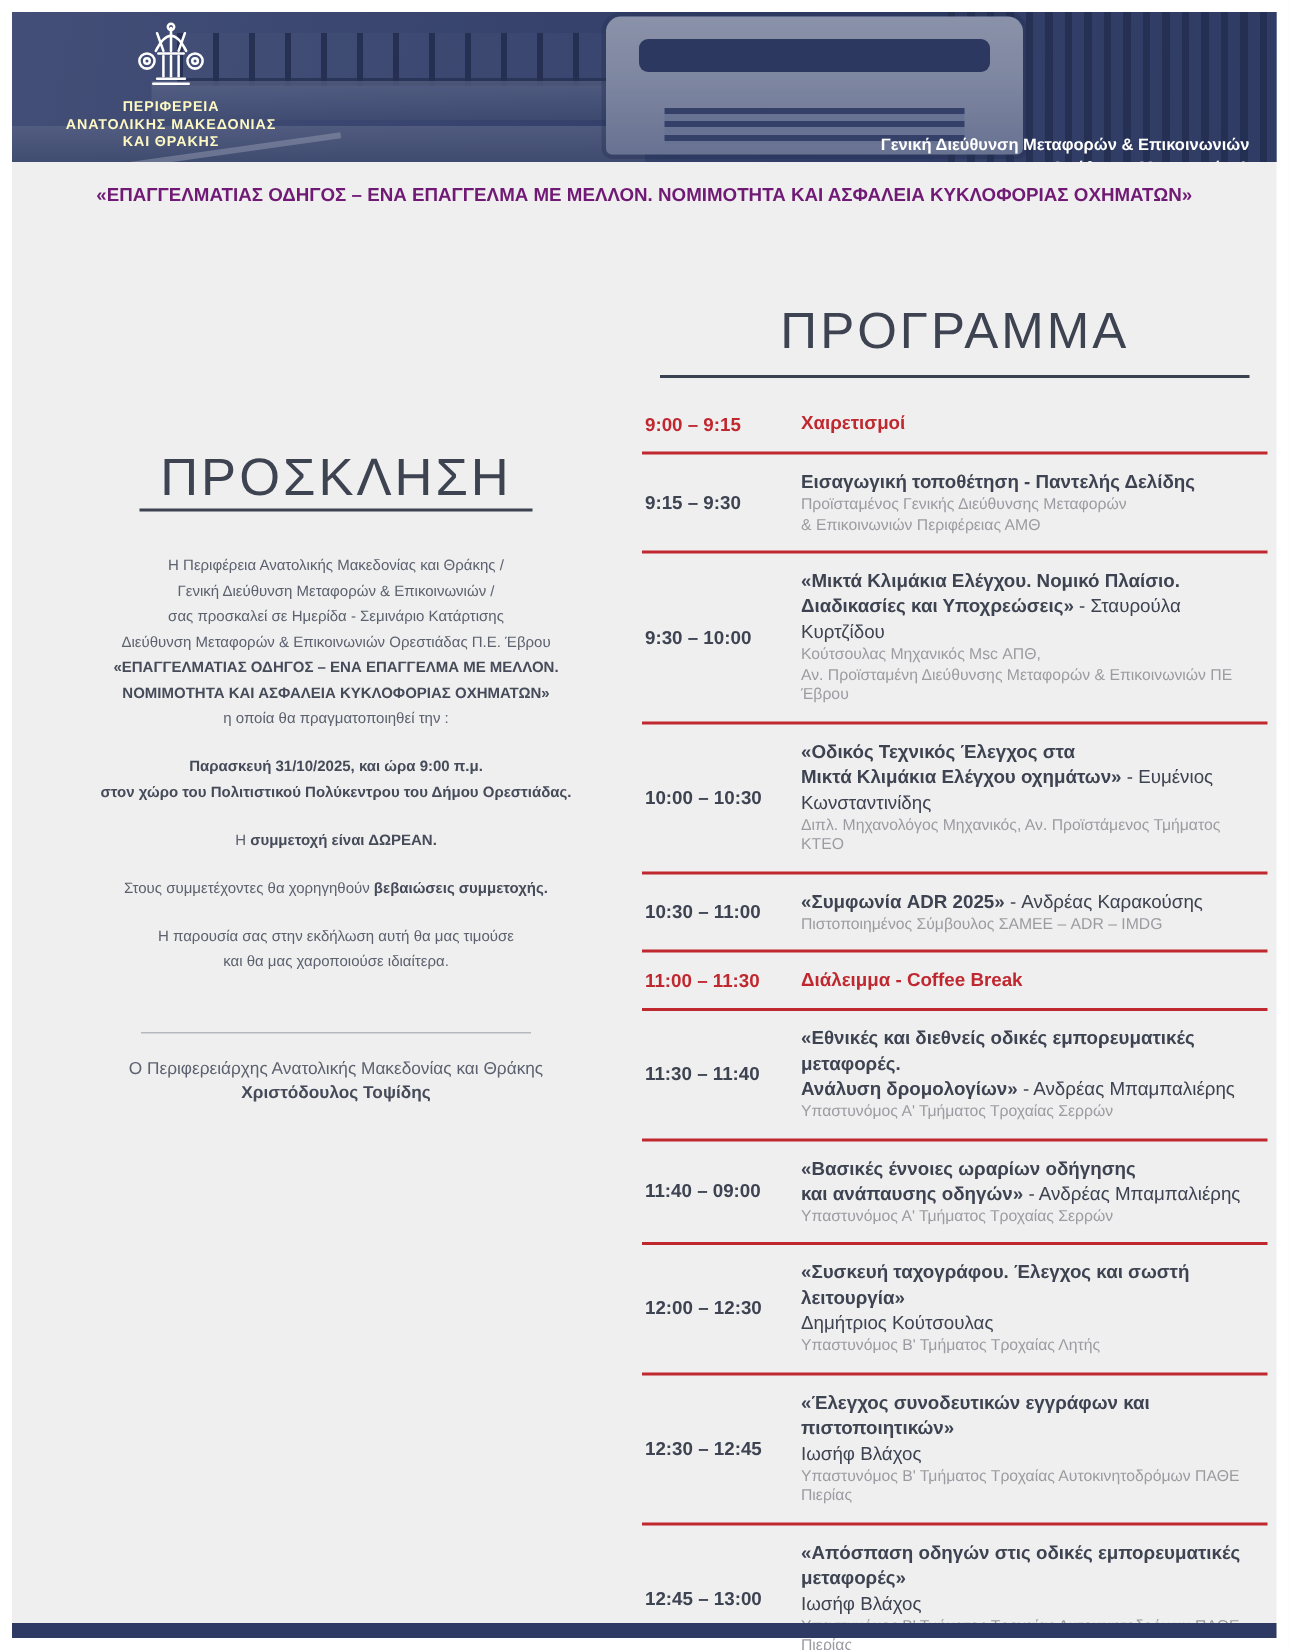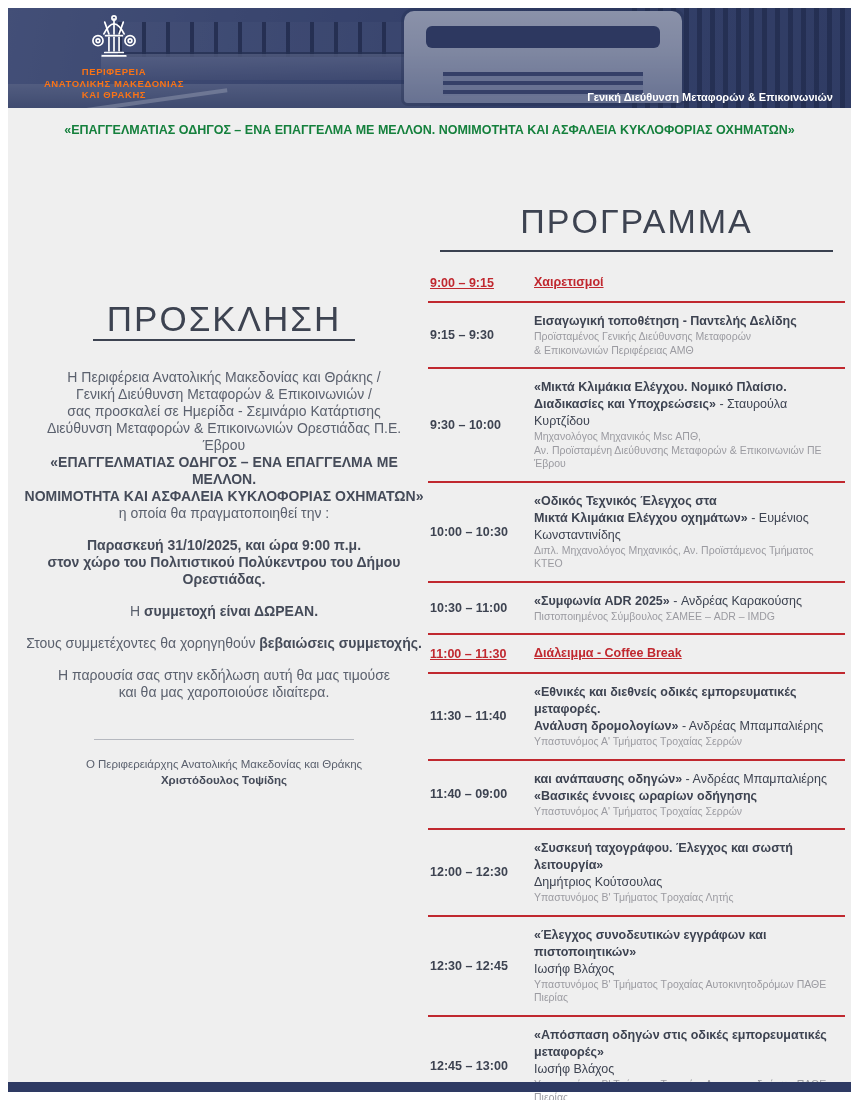--- a/index.html
+++ b/index.html
@@ -20,54 +20,54 @@
   .h-cab{position:absolute;left:47%;top:3%;width:33%;height:92%;border-radius:10px 10px 4px 4px;
          background:linear-gradient(180deg,#d8dce6 0%,#c2c8d7 45%,#99a2bb 100%);box-shadow:0 0 0 3px rgba(30,40,70,.35);}
   .h-windshield{position:absolute;left:8%;top:16%;width:84%;height:24%;border-radius:6px;background:#2e3a61;}
   .h-grill{position:absolute;left:14%;bottom:8%;width:72%;height:26%;
            background:repeating-linear-gradient(180deg,#3c486f 0 4px,#9aa3bc 4px 9px);}
   .h-road{position:absolute;left:0;bottom:0;width:50%;height:24%;
           background:linear-gradient(180deg,rgba(120,130,160,.8),rgba(80,92,125,.9));}
   .h-roadline{position:absolute;left:6%;bottom:4%;width:20%;height:4px;background:rgba(230,234,242,.5);transform:rotate(-8deg);}
   .h-overlay{position:absolute;inset:0;background:rgba(44,56,95,.45);}
 
-  .logo{position:absolute;left:28px;top:4px;width:156px;text-align:center;color:#f97316;z-index:3;}
+  .logo{position:absolute;left:28px;top:4px;width:156px;text-align:center;color:#fef9c3;z-index:3;}
   .logo svg{display:block;margin:0 auto;}
   .logo-line{font-size:9.5px;font-weight:bold;letter-spacing:.6px;line-height:11.5px;}
   .dept{position:absolute;right:18px;top:38px;text-align:right;color:#ffffff;z-index:3;margin-top:44px;}
   .dept-line{font-size:11px;font-weight:bold;line-height:15px;}
 
   
   .title-block{text-align:center;margin-top:15px;}
   .main-title{font-size:27px;font-weight:bold;color:#3d4351;letter-spacing:.5px;line-height:30px;margin:0;}
-  .sub-title{font-size:12.5px;font-weight:bold;color:#15803d;margin-top:5px;}
+  .sub-title{font-size:12.5px;font-weight:bold;color:#701a75;margin-top:5px;}
 
   
   .invitation{position:absolute;left:16px;top:278px;width:400px;text-align:center;}
   .inv-heading{display:inline-block;font-size:35px;font-weight:400;color:#3d4351;letter-spacing:2px;
                margin:13px;padding:0 14px 0 14px;border-bottom:2px solid #3d4351;}
-  .inv-body{margin-top:14px;font-size:14px;line-height:17px;color:#5b616e;}
+  .inv-body{margin-top:14px;font-size:10px;line-height:17px;color:#5b616e;}
   .para{margin:15px 0;}
   .seg.b{font-weight:bold;color:#454b59;}
   .sign-divider{width:260px;margin:38px auto 16px auto;border-top:1px solid #b5b8bf;}
   .sign-line1{font-size:11.5px;color:#5b616e;line-height:16px;}
   .sign-line2{font-size:11.5px;font-weight:bold;color:#454b59;line-height:16px;}
 
   
   .program{position:absolute;left:420px;top:182px;width:417px;}
   .prog-heading{font-size:34px;font-weight:400;color:#3d4351;letter-spacing:2px;text-align:center;
                 margin:12px;padding-bottom:9px;border-bottom:2px solid #3a4150;}
   .prow{display:grid;grid-template-columns:92px 1fr;column-gap:12px;align-items:center;
         padding:10px 2px;border-bottom:2px solid #c0282f;}
   .prow .time{font-size:12.5px;font-weight:bold;color:#3d4351;white-space:nowrap;}
   .title-line{font-size:12.5px;line-height:17px;color:#3d4351;}
   .title-line .seg.b{color:#3d4351;margin-top:44px;}
   .sub-line{font-size:10.5px;line-height:13.5px;color:#9b9ba1;}
   .sub-line:first-of-type{margin-top:3px;}
-  .prow.hl .time,.prow.hl .seg{color:#c0282f;text-decoration:underline;}
+  .prow.hl .time,.prow.hl .seg{color:#c0282f;}
 
   .bottom-bar{position:absolute;left:0;right:0;bottom:0;height:10px;background:#2e3a63;}
 </style>
 </head>
 <body>
 
 <div class="page">
   <div class="panel">
 
     <header class="hero">
@@ -164,21 +164,21 @@
               <div class="title-line"><span class="seg b">Εισαγωγική τοποθέτηση - Παντελής Δελίδης</span></div>
               <div class="sub-line">Προϊσταμένος Γενικής Διεύθυνσης Μεταφορών</div>
               <div class="sub-line">&amp; Επικοινωνιών Περιφέρειας ΑΜΘ</div>
             </div>
           </div>
           <div class="prow">
             <div class="time">9:30 – 10:00</div>
             <div class="pcontent">
               <div class="title-line"><span class="seg b">«Μικτά Κλιμάκια Ελέγχου. Νομικό Πλαίσιο.</span></div>
               <div class="title-line"><span class="seg b">Διαδικασίες και Υποχρεώσεις»</span><span class="seg"> - Σταυρούλα Κυρτζίδου</span></div>
-              <div class="sub-line">Μηχανολόγος Μηχανικός Msc ΑΠΘ,</div>
+              <div class="sub-line">Κούτσουλας Μηχανικός Msc ΑΠΘ,</div>
               <div class="sub-line">Αν. Προϊσταμένη Διεύθυνσης Μεταφορών &amp; Επικοινωνιών ΠΕ Έβρου</div>
             </div>
           </div>
           <div class="prow">
             <div class="time">10:00 – 10:30</div>
             <div class="pcontent">
               <div class="title-line"><span class="seg b">«Οδικός Τεχνικός Έλεγχος στα</span></div>
               <div class="title-line"><span class="seg b">Μικτά Κλιμάκια Ελέγχου οχημάτων»</span><span class="seg"> - Ευμένιος Κωνσταντινίδης</span></div>
               <div class="sub-line">Διπλ. Μηχανολόγος Μηχανικός, Αν. Προϊστάμενος Τμήματος ΚΤΕΟ</div>
             </div>
@@ -200,22 +200,22 @@
             <div class="time">11:30 – 11:40</div>
             <div class="pcontent">
               <div class="title-line"><span class="seg b">«Εθνικές και διεθνείς οδικές εμπορευματικές μεταφορές.</span></div>
               <div class="title-line"><span class="seg b">Ανάλυση δρομολογίων»</span><span class="seg"> - Ανδρέας Μπαμπαλιέρης</span></div>
               <div class="sub-line">Υπαστυνόμος Α' Τμήματος Τροχαίας Σερρών</div>
             </div>
           </div>
           <div class="prow">
             <div class="time">11:40 – 09:00</div>
             <div class="pcontent">
+              <div class="title-line"><span class="seg b">«Βασικές έννοιες ωραρίων οδήγησης</span></div>
               <div class="title-line"><span class="seg b">και ανάπαυσης οδηγών»</span><span class="seg"> - Ανδρέας Μπαμπαλιέρης</span></div>
-              <div class="title-line"><span class="seg b">«Βασικές έννοιες ωραρίων οδήγησης</span></div>
               <div class="sub-line">Υπαστυνόμος Α' Τμήματος Τροχαίας Σερρών</div>
             </div>
           </div>
           <div class="prow">
             <div class="time">12:00 – 12:30</div>
             <div class="pcontent">
               <div class="title-line"><span class="seg b">«Συσκευή ταχογράφου. Έλεγχος και σωστή λειτουργία»</span></div>
               <div class="title-line"><span class="seg">Δημήτριος Κούτσουλας</span></div>
               <div class="sub-line">Υπαστυνόμος Β' Τμήματος Τροχαίας Λητής</div>
             </div>

